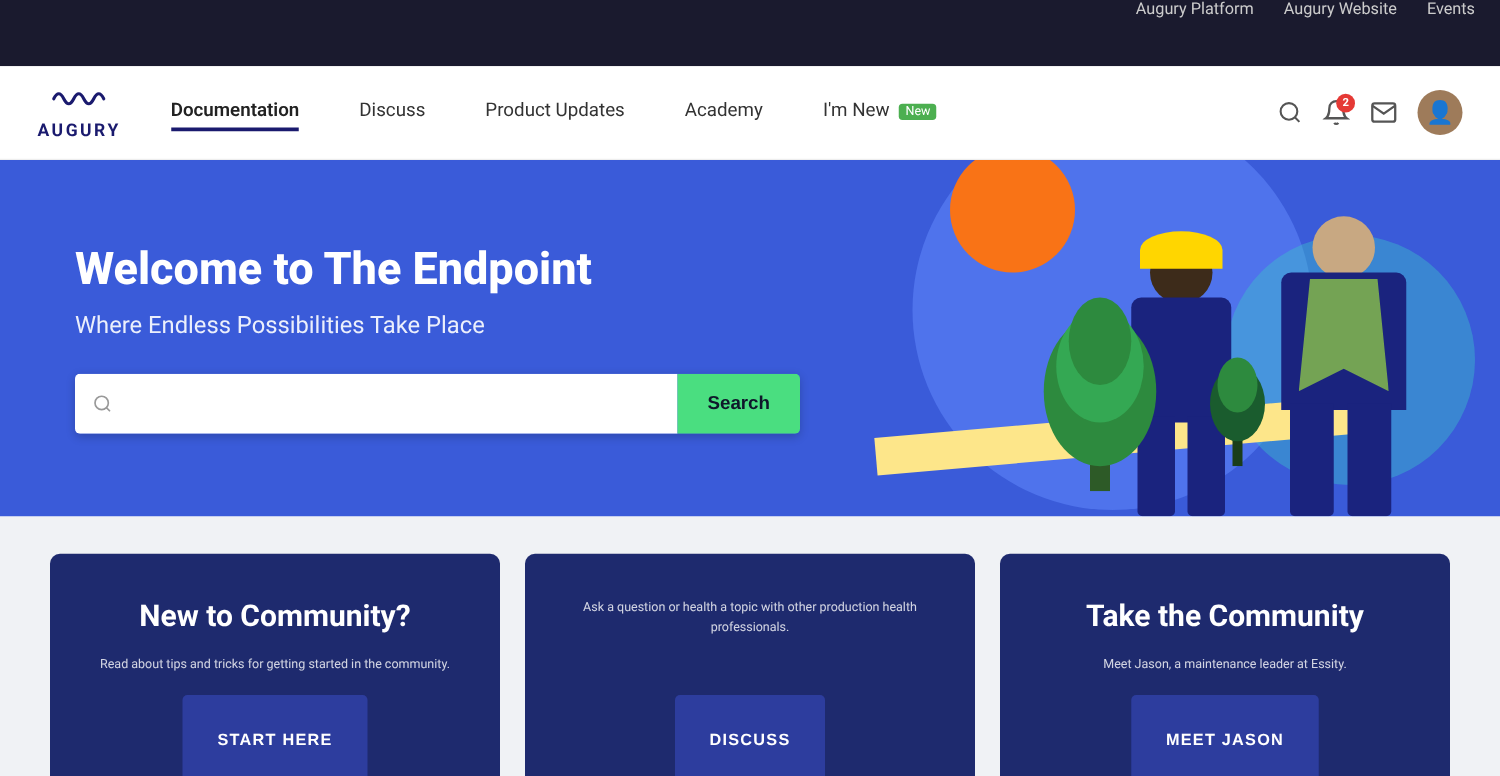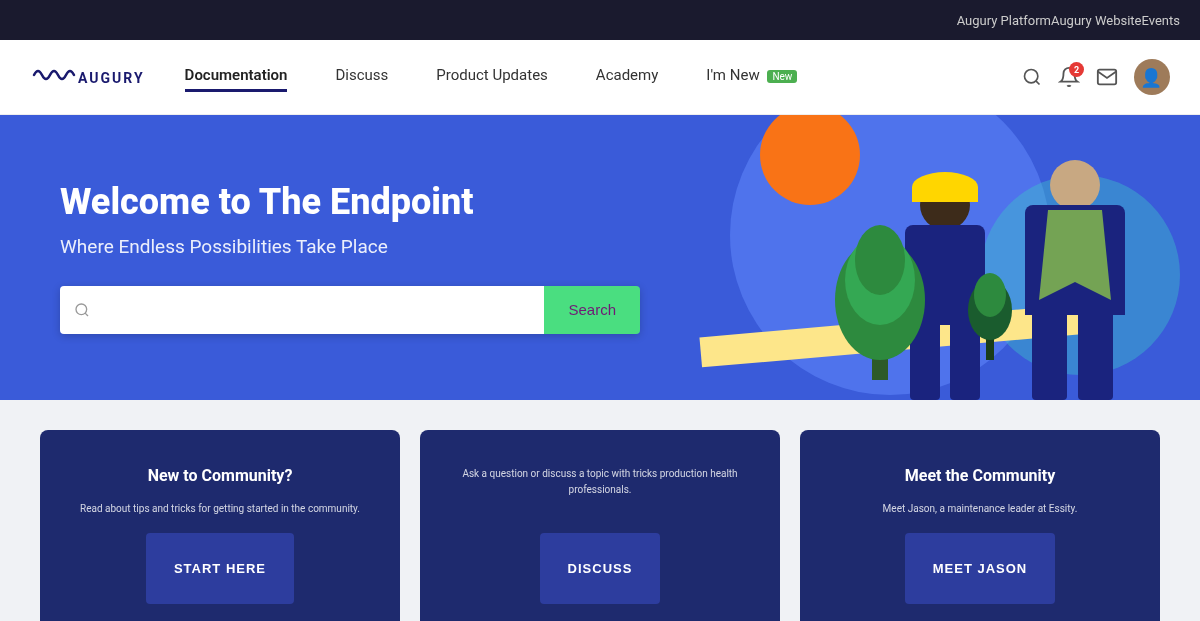--- a/index.html
+++ b/index.html
@@ -4,44 +4,44 @@
   <style>
     * { margin: 0; padding: 0; box-sizing: border-box; }
     body { font-family: -apple-system, BlinkMacSystemFont, 'Segoe UI', Roboto, sans-serif; width: 1200px; overflow-x: hidden; }
 
     
     .top-bar {
       background: #1a1a2e;
       color: #ccc;
       display: flex;
       justify-content: flex-end;
-      align-items: center;
       padding: 0 20px;
-      height: 40px;
+      height: 53px;
+      gap: 24px;
       font-size: 13px;
     }
     .top-bar a {
       color: #ccc;
       text-decoration: none;
       cursor: pointer;
     }
 
     
     .header {
       background: #fff;
       display: flex;
       align-items: center;
       padding: 0 30px;
       height: 75px;
       border-bottom: 1px solid #eee;
       position: relative;
     }
     .logo {
       display: flex;
-      flex-direction: row;
+      flex-direction: column;
       align-items: center;
       margin-right: 40px;
       cursor: pointer;
     }
     .logo-icon {
       font-size: 24px;
       color: #1a1a6e;
       line-height: 1;
     }
     .logo-text {
@@ -177,25 +177,25 @@
     .search-input {
       border: none;
       outline: none;
       font-size: 15px;
       color: #333;
       width: 100%;
       background: transparent;
     }
     .search-btn {
       background: #4ade80;
-      color: #701a75;
+      color: #0f172a;
       border: none;
       padding: 0 24px;
       font-size: 15px;
-      font-weight: 400;
+      font-weight: 700;
       cursor: pointer;
       white-space: nowrap;
     }
 
     
     .hero-bg {
       position: absolute;
       right: 0;
       top: 0;
       bottom: 0;
@@ -255,21 +255,21 @@
       padding: 36px 32px;
       width: 360px;
       display: flex;
       flex-direction: column;
       align-items: center;
       text-align: center;
       gap: 16px;
     }
     .card-title {
       color: #fff;
-      font-size: 16px;
+      font-size: 24px;
       font-weight: 700;
       line-height: 1.2;
     }
     .card-desc {
       color: rgba(255,255,255,0.8);
       font-size: 10px;
       line-height: 1.6;
       flex: 1;
     }
     .card-btn {
@@ -401,21 +401,21 @@
   </div>
 </section>
 
 <section class="cards-section">
   <div class="card">
     <h2 class="card-title">New to Community?</h2>
     <p class="card-desc">Read about tips and tricks for getting started in the community.</p>
     <button class="card-btn">START HERE</button>
   </div>
   <div class="card">
-    <p class="card-desc">Ask a question or discuss a topic with tricks production health professionals.</p>
+    <p class="card-desc">Ask a question or health a topic with other production health professionals.</p>
     <button class="card-btn">DISCUSS</button>
   </div>
   <div class="card">
-    <h2 class="card-title">Meet the Community</h2>
+    <h2 class="card-title">Take the Community</h2>
     <p class="card-desc">Meet Jason, a maintenance leader at Essity.</p>
     <button class="card-btn">MEET JASON</button>
   </div>
 </section>
 
 </body></html>

